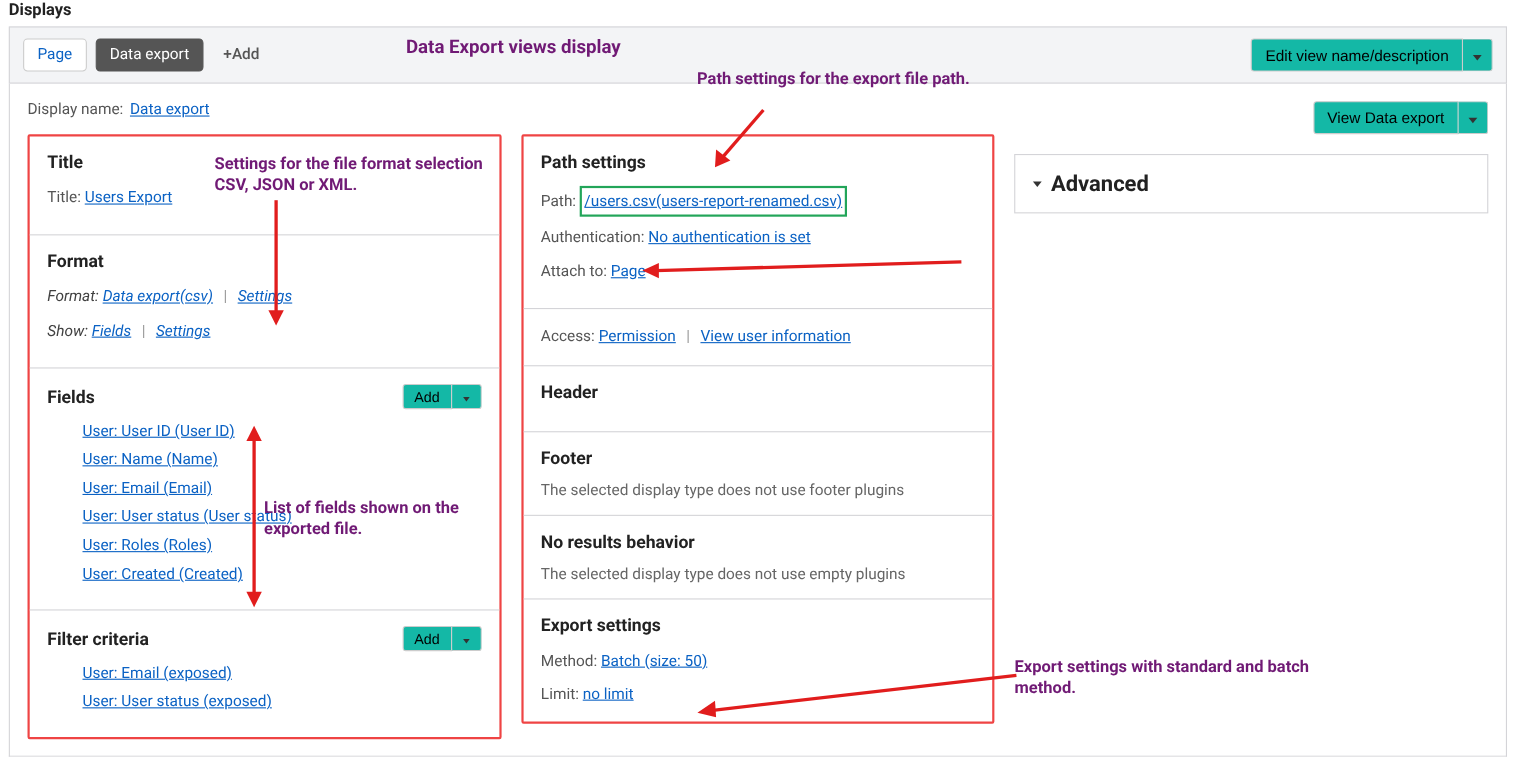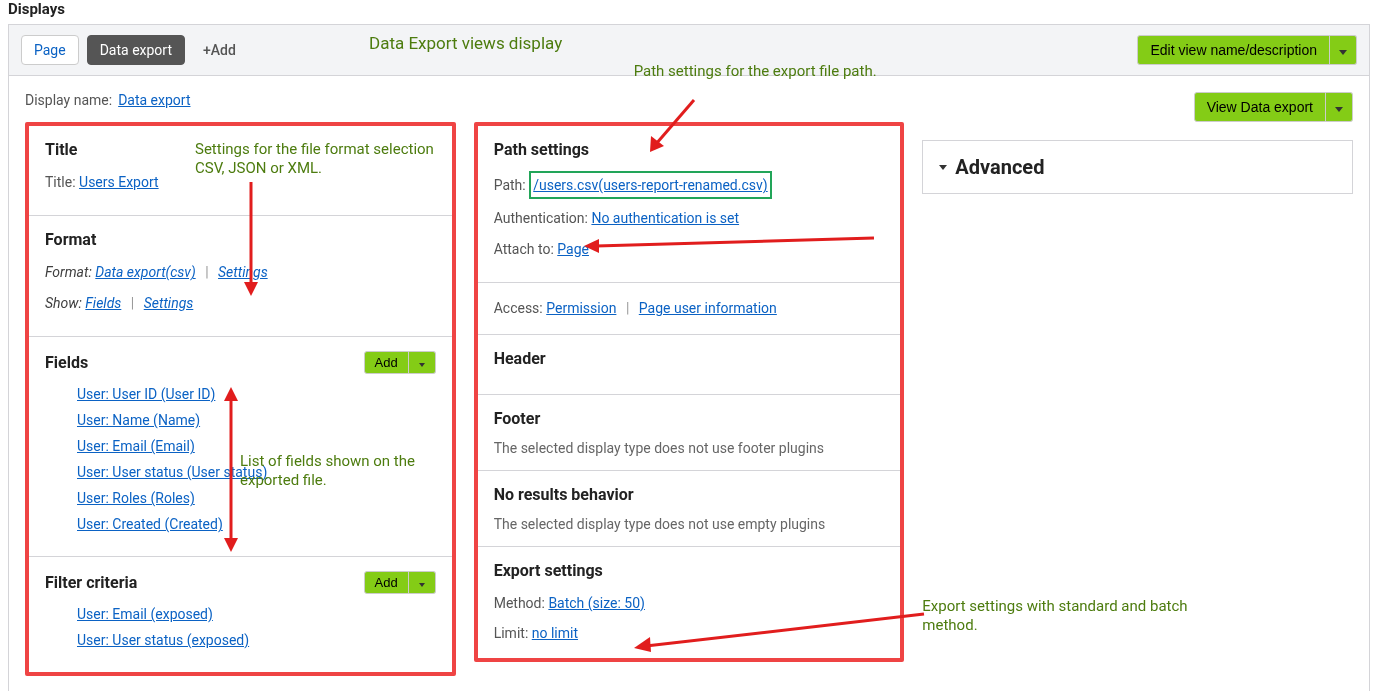--- a/index.html
+++ b/index.html
@@ -42,21 +42,21 @@
     padding: 6px 10px;
     color: #555;
     cursor: pointer;
     font-weight: 500;
   }
   .edit-btn-group {
     margin-left: auto;
     display: flex;
   }
   .btn-gray {
-    background: #84cc16;
+    background: #14b8a6;
     border: 1px solid #ccc;
     padding: 6px 12px;
     cursor: pointer;
     font-size: 14px;
   }
   .btn-gray.main { border-radius: 3px 0 0 3px; }
   .btn-gray.caret { border-radius: 0 3px 3px 0; border-left: none; padding: 6px 9px; }
   .body-area {
     margin: 0 8px;
     border: 1px solid #d4d4d8;
@@ -78,21 +78,21 @@
     right: 16px;
     display: flex;
   }
   .columns {
     display: flex;
     gap: 18px;
     align-items: flex-start;
   }
   .col { flex: 1; min-width: 0; }
   .panel {
-    border: 4px solid #ef4444;
+    border: 2px solid #ef4444;
     border-radius: 2px;
     margin-bottom: -1px;
   }
   .panel-section {
     padding: 14px 16px;
     border-bottom: 1px solid #d4d4d8;
   }
   .panel-section:last-child { border-bottom: none; }
   .section-heading {
     font-weight: bold;
@@ -144,22 +144,22 @@
     width: 0; height: 0;
     border-left: 4px solid transparent;
     border-right: 4px solid transparent;
     border-top: 5px solid #333;
   }
   .caret-down.sm { border-left-width: 3px; border-right-width: 3px; border-top-width: 4px; }
 
   
   .anno {
     position: absolute;
-    color: #4d7c0f;
-    font-weight: normal;
+    color: #701a75;
+    font-weight: bold;
     font-size: 15px;
     line-height: 1.25;
     pointer-events: none;
   }
   .arrow-svg {
     position: absolute;
     overflow: visible;
     pointer-events: none;
   }
 </style>
@@ -279,21 +279,21 @@
           <div class="setting-row">
             <span class="label-plain">Attach to:</span>
             <a class="link">Page</a>
           </div>
         </div>
         <div class="panel-section">
           <div class="setting-row" style="margin-bottom:0;">
             <span class="label-plain">Access:</span>
             <a class="link">Permission</a>
             <span class="divider">|</span>
-            <a class="link">Page user information</a>
+            <a class="link">View user information</a>
           </div>
         </div>
         <div class="panel-section">
           <div class="section-heading">Header</div>
         </div>
         <div class="panel-section">
           <div class="section-heading">Footer</div>
           <div class="muted">The selected display type does not use footer plugins</div>
         </div>
         <div class="panel-section">

